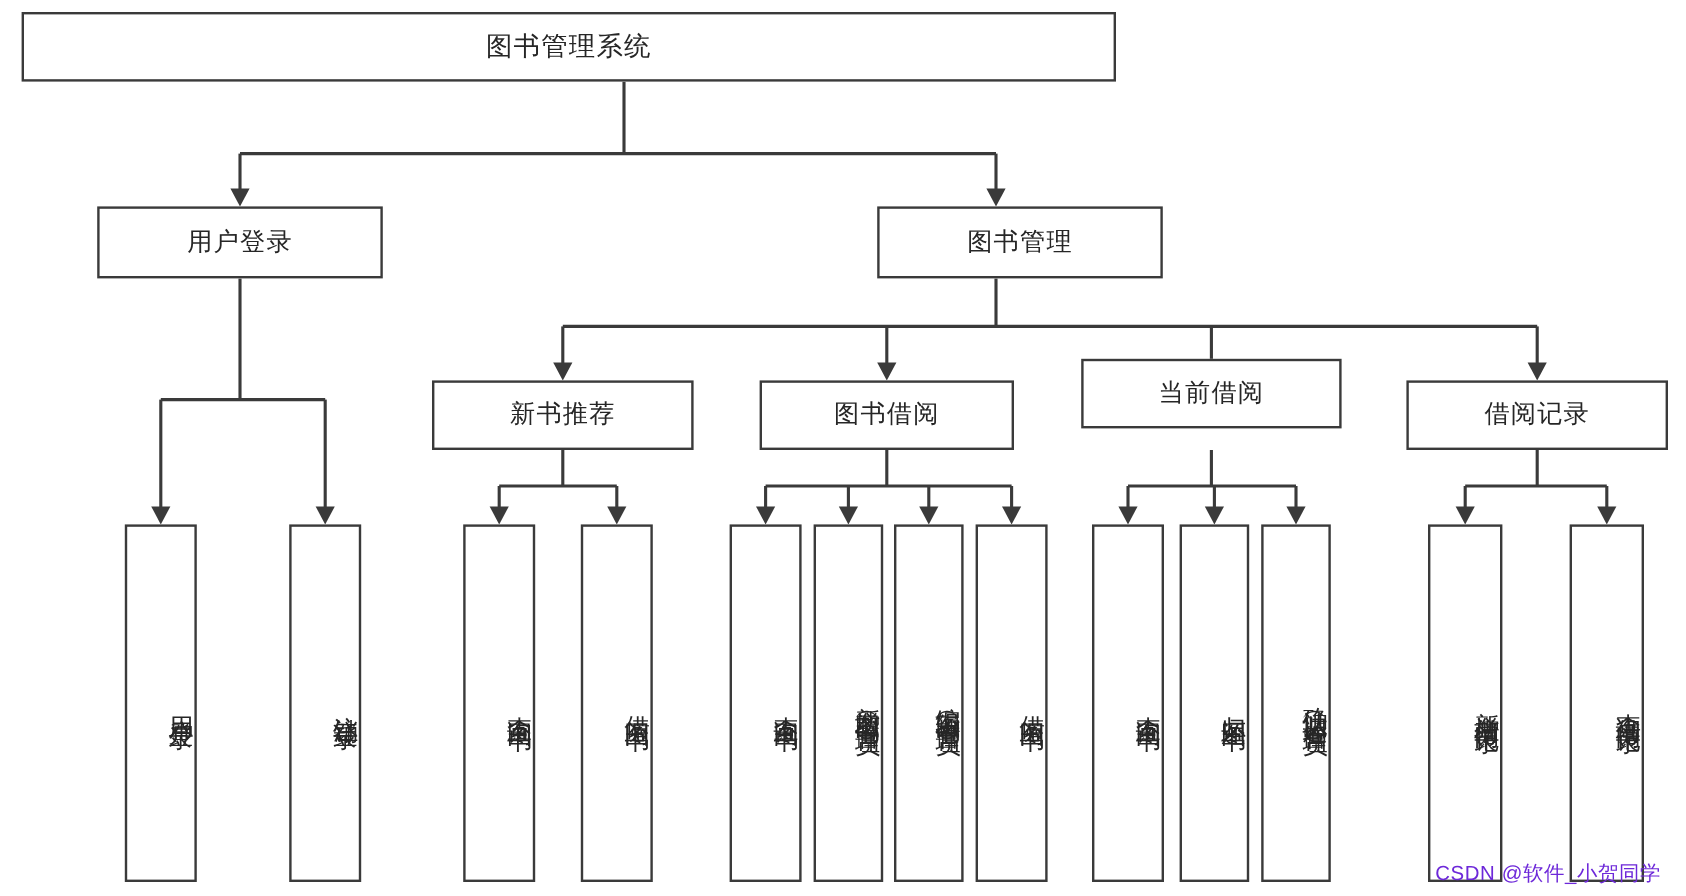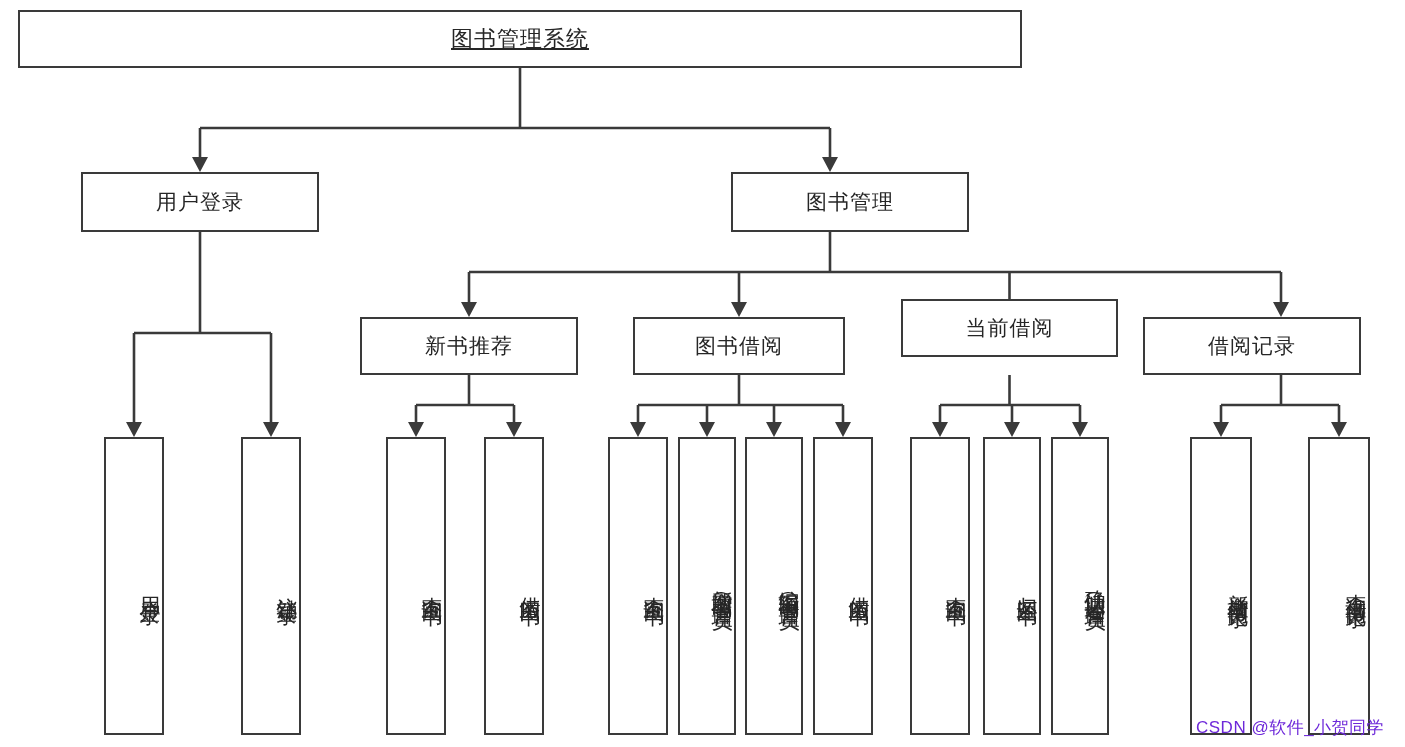--- a/index.html
+++ b/index.html
@@ -118,39 +118,39 @@
       <polygon points="1072,422 1088,422 1080,437" fill="#3a3a3a"></polygon>
       <line x1="1281" y1="375" x2="1281" y2="405" stroke="#3a3a3a" stroke-width="2.6"></line>
       <line x1="1221" y1="405" x2="1339" y2="405" stroke="#3a3a3a" stroke-width="2.6"></line>
       <line x1="1221" y1="405" x2="1221" y2="424" stroke="#3a3a3a" stroke-width="2.6"></line>
       <polygon points="1213,422 1229,422 1221,437" fill="#3a3a3a"></polygon>
       <line x1="1339" y1="405" x2="1339" y2="424" stroke="#3a3a3a" stroke-width="2.6"></line>
       <polygon points="1331,422 1347,422 1339,437" fill="#3a3a3a"></polygon>
     </svg>
 
   <div id="nodes-layer">
-      <div class="node horiz root" style="left: 18px; top: 10px; width: 1004px; height: 58px; text-decoration: underline;">
+      <div class="node horiz root" style="left: 18px; top: 10px; width: 912px; height: 58px;">
         <span>图书管理系统</span>
       </div>
       <div class="node horiz" style="left: 81px; top: 172px; width: 238px; height: 60px;">
         <span>用户登录</span>
       </div>
       <div class="node horiz" style="left: 731px; top: 172px; width: 238px; height: 60px;">
         <span>图书管理</span>
       </div>
       <div class="node horiz" style="left: 360px; top: 317px; width: 218px; height: 58px;">
         <span>新书推荐</span>
       </div>
       <div class="node horiz" style="left: 633px; top: 317px; width: 212px; height: 58px; justify-content: center;">
         <span>图书借阅</span>
       </div>
       <div class="node horiz" style="left: 901px; top: 299px; width: 217px; height: 58px; justify-content: center;">
         <span>当前借阅</span>
       </div>
-      <div class="node horiz" style="left: 1143px; top: 317px; width: 218px; height: 58px;">
+      <div class="node horiz" style="left: 1172px; top: 317px; width: 218px; height: 58px;">
         <span>借阅记录</span>
       </div>
       <div class="node leaf" style="left: 104px; top: 437px; width: 60px; height: 298px;">
         <span>用户登录</span>
       </div>
       <div class="node leaf" style="left: 241px; top: 437px; width: 60px; height: 298px;">
         <span>注销登录</span>
       </div>
       <div class="node leaf" style="left: 386px; top: 437px; width: 60px; height: 298px;">
         <span>查询图书</span>

